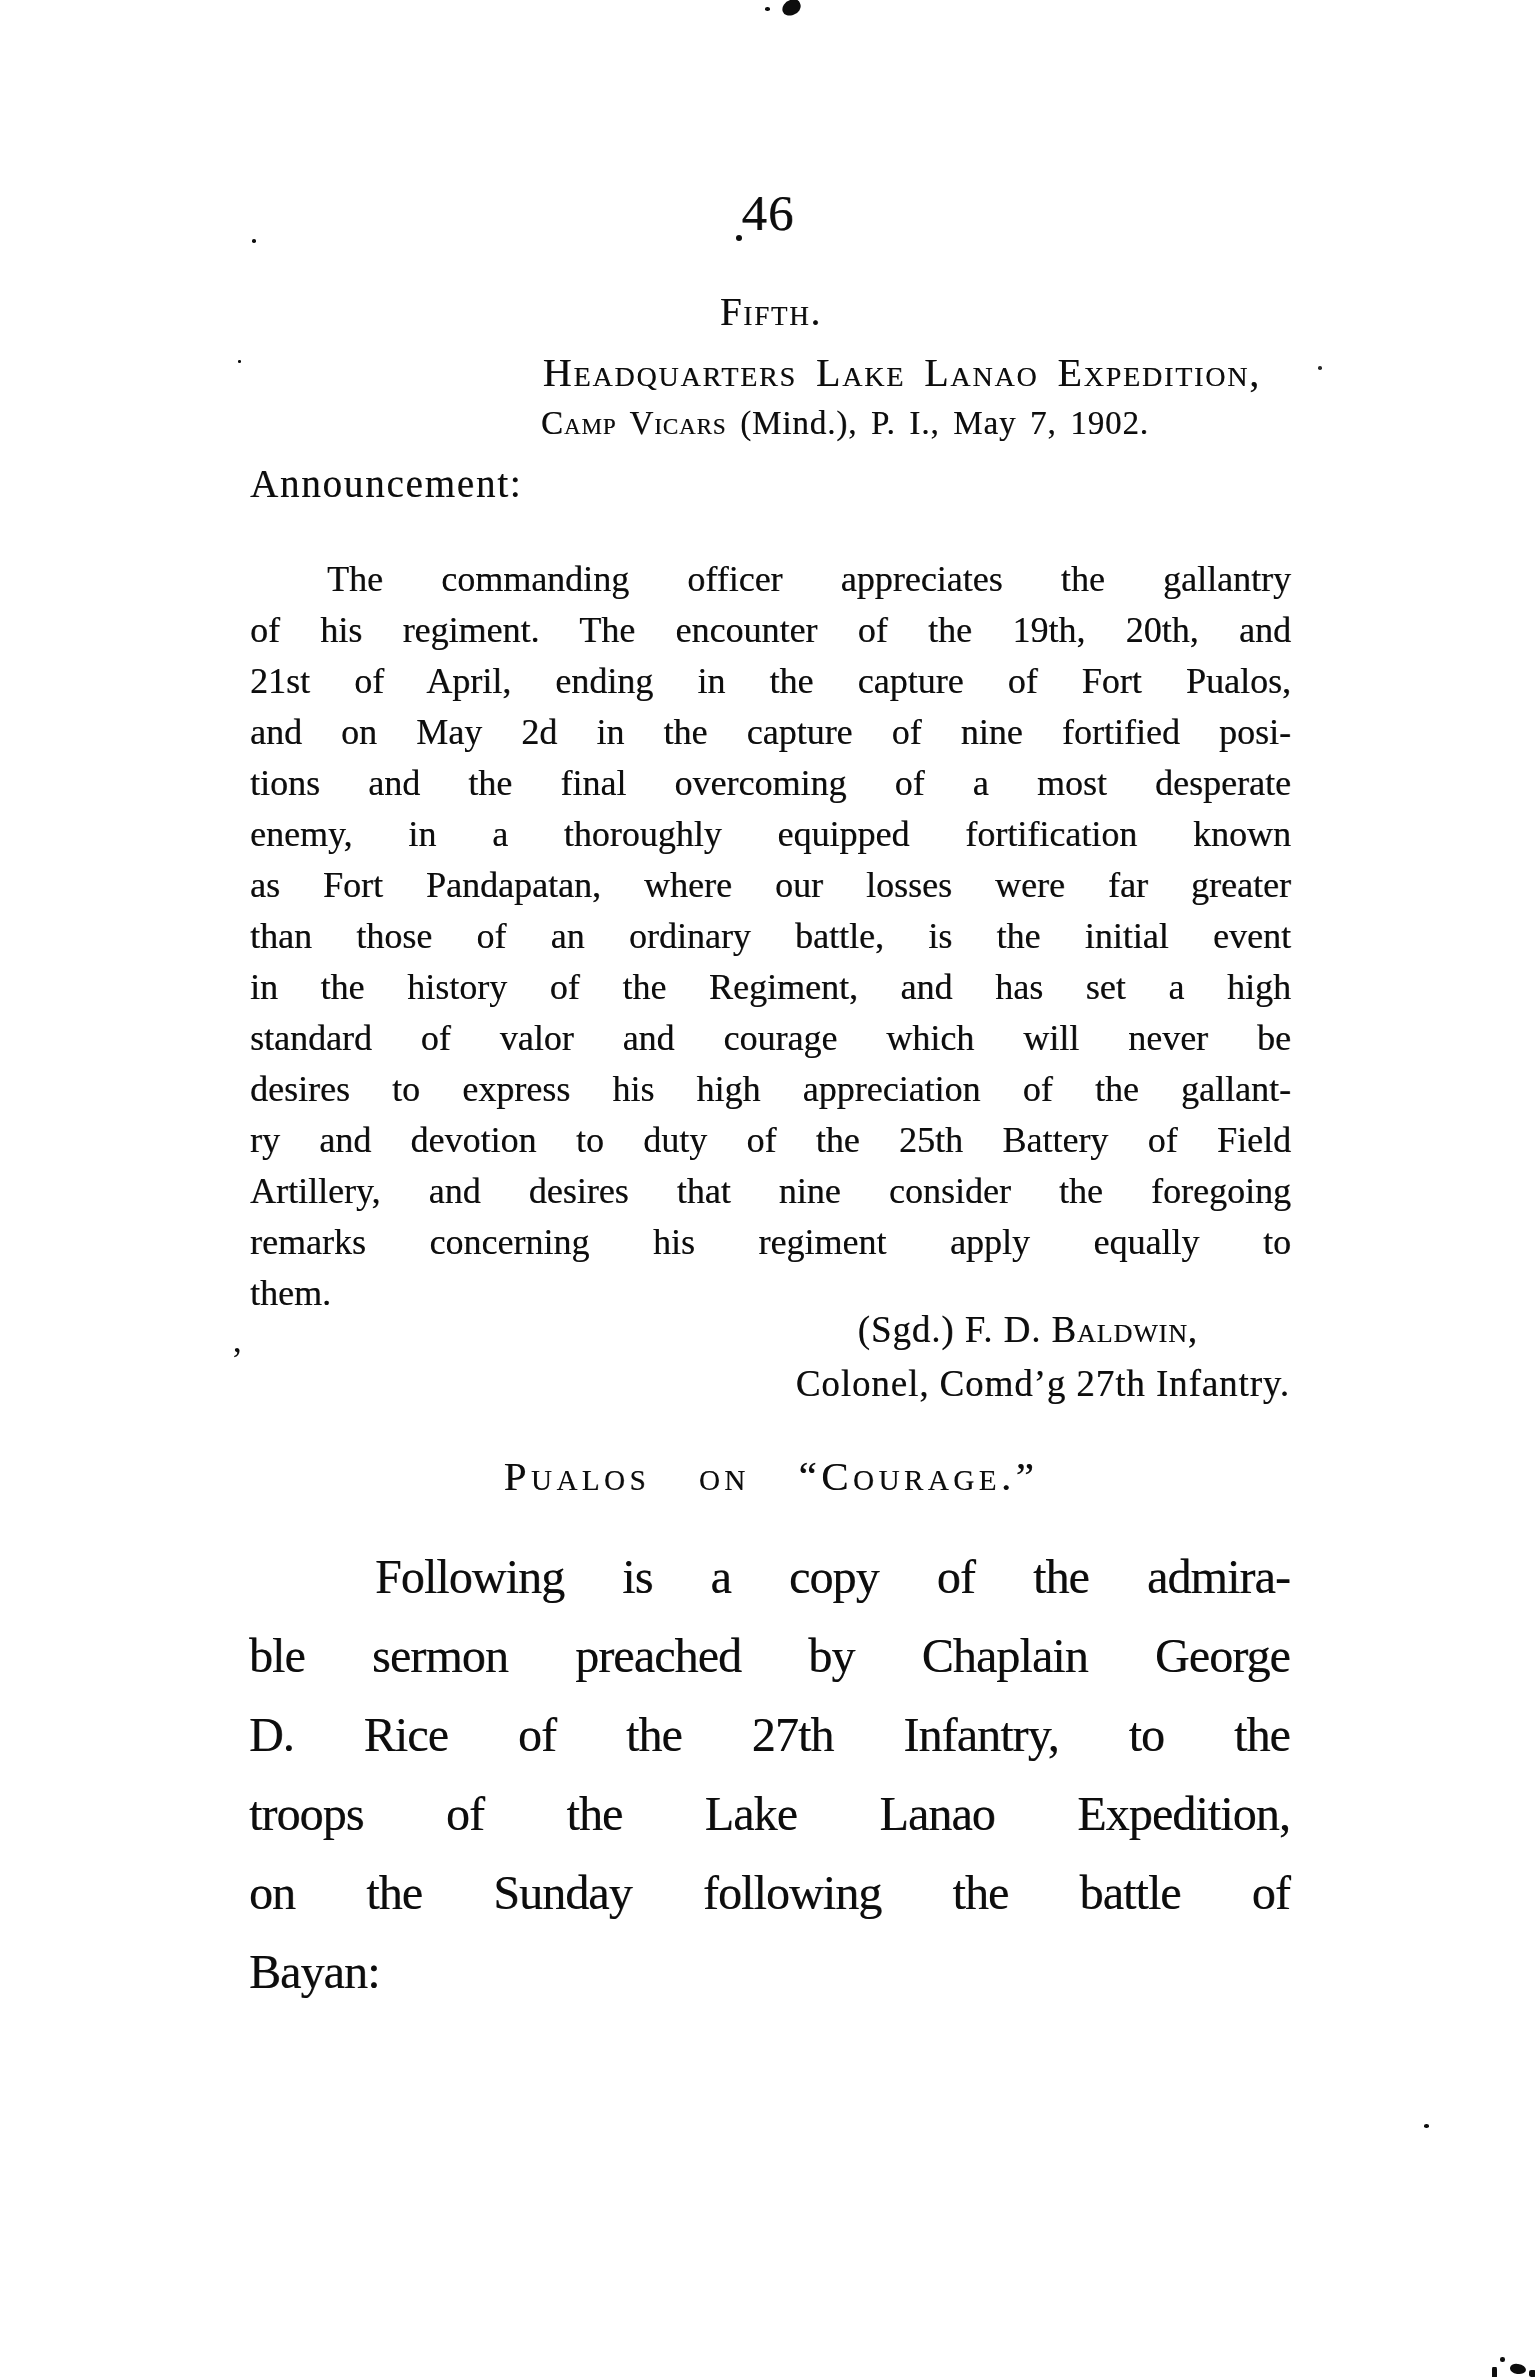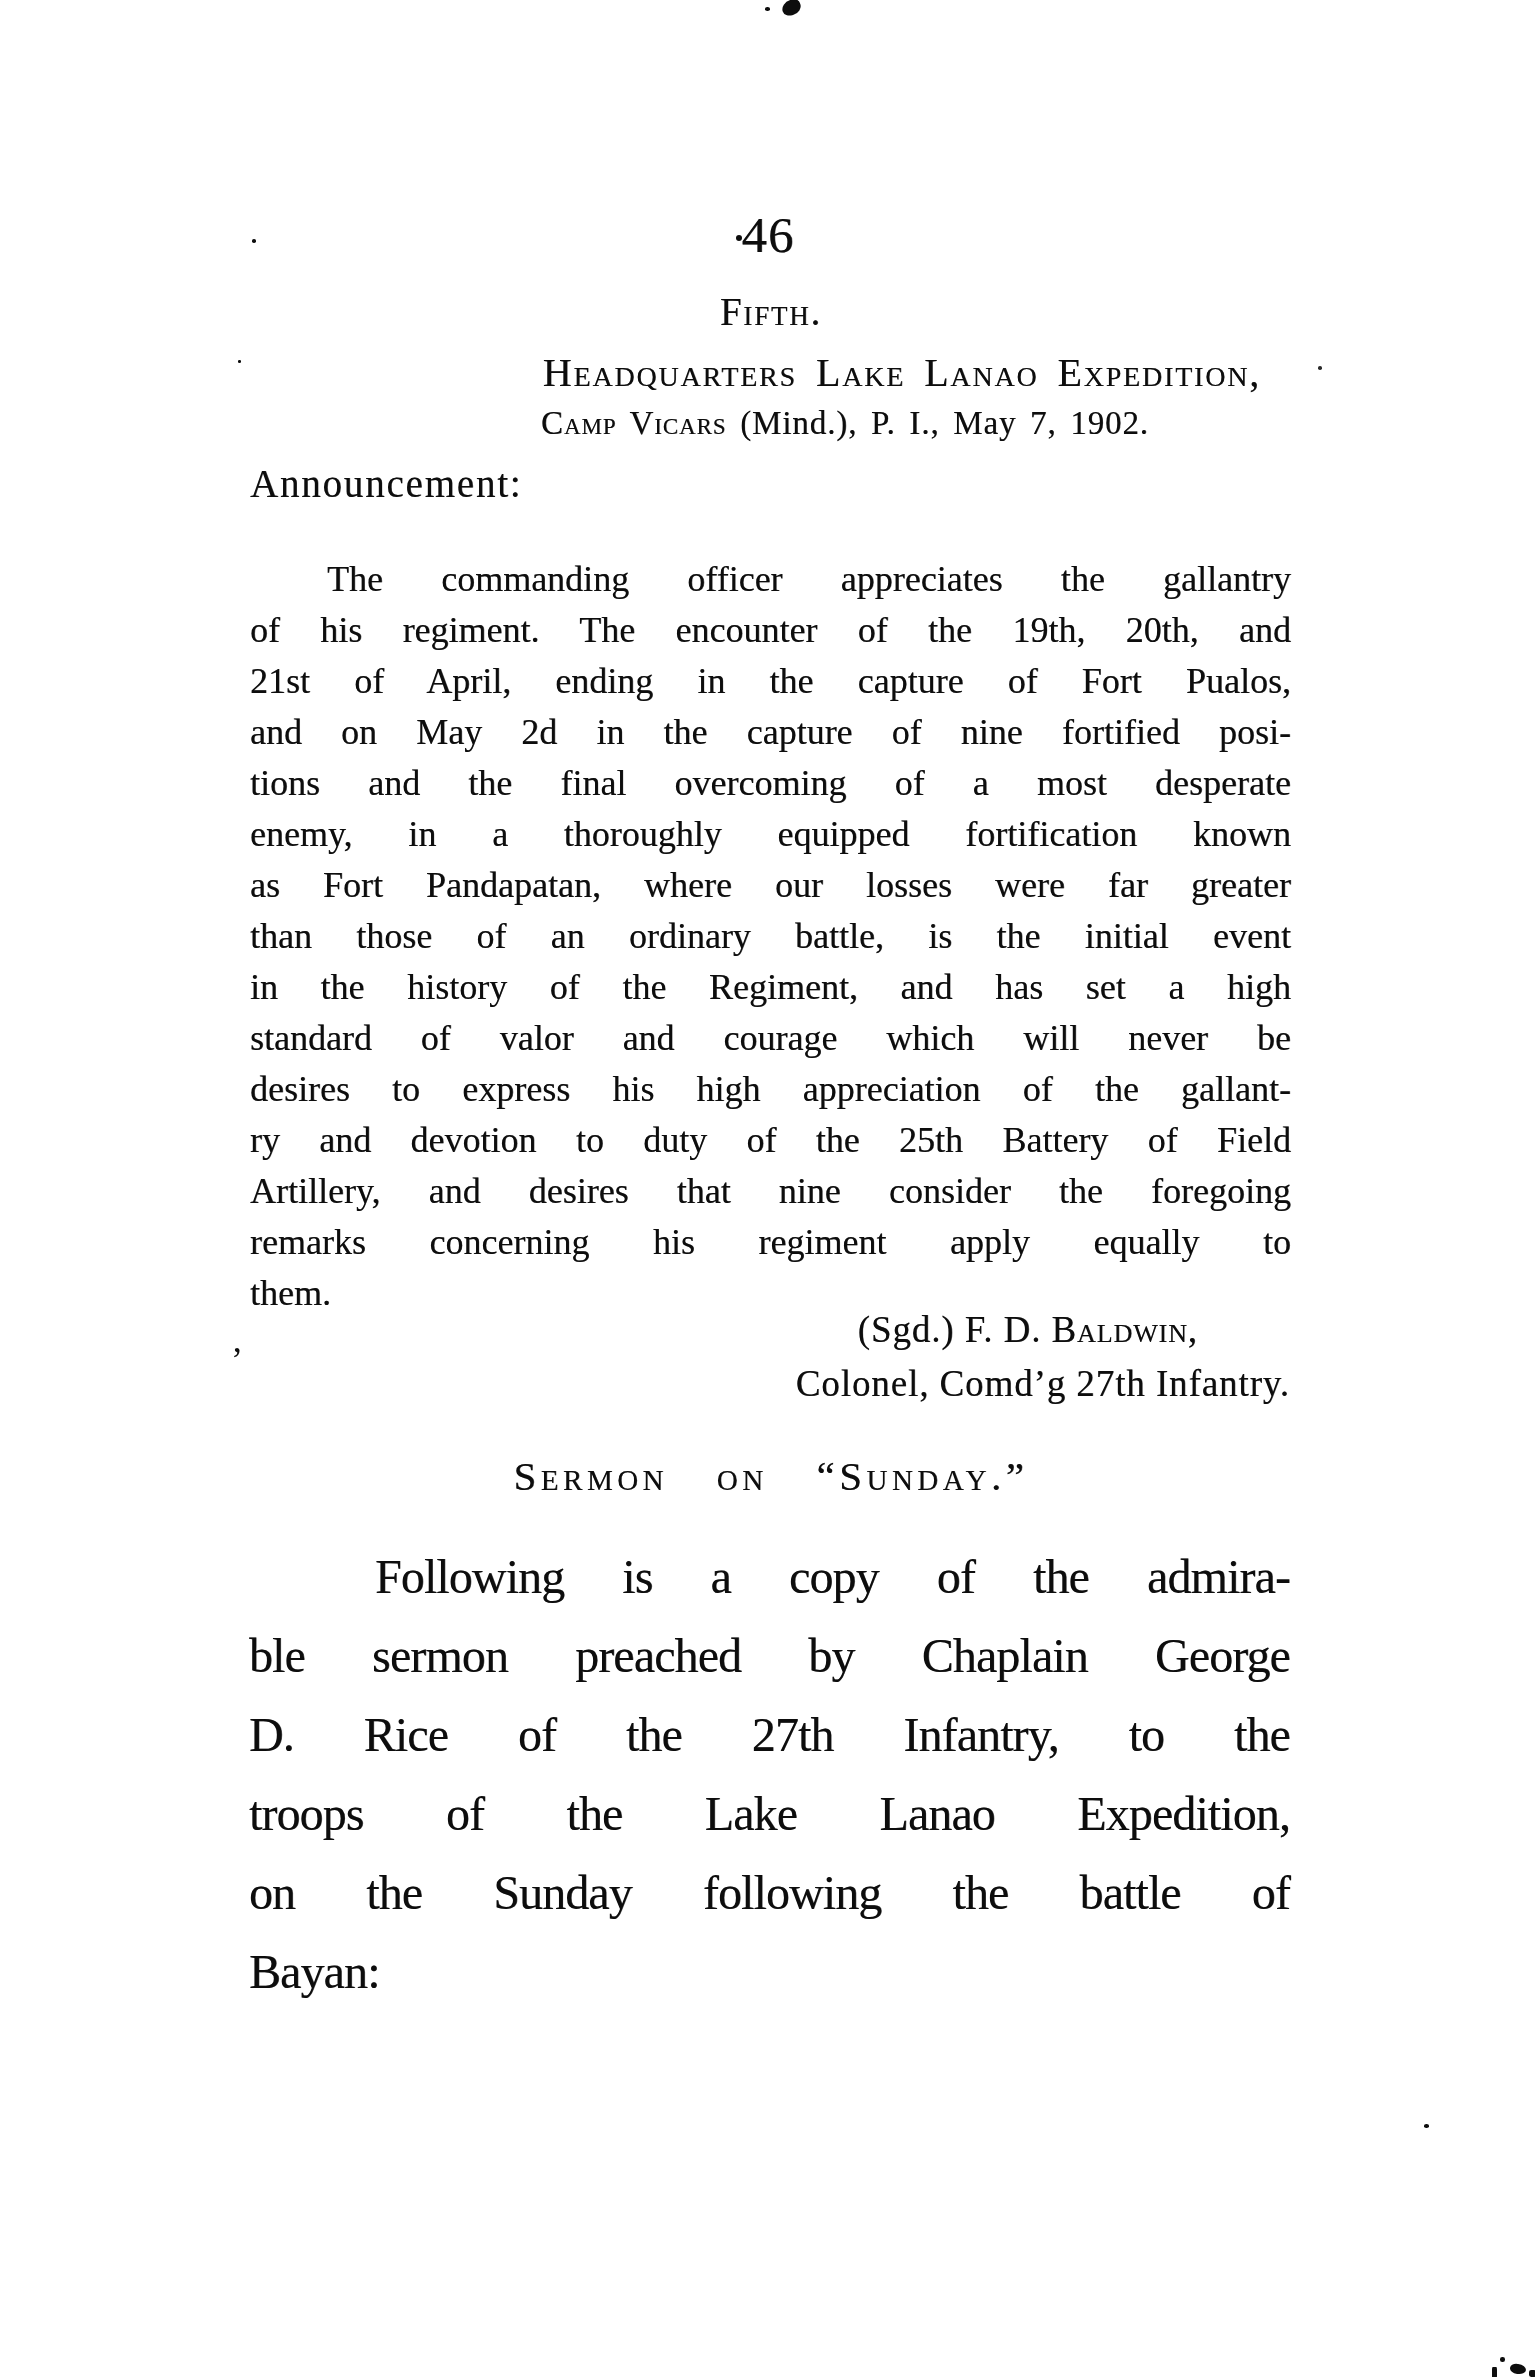--- a/index.html
+++ b/index.html
@@ -10,21 +10,21 @@
     background: #ffffff;
     color: #0d0d0d;
     font-family: "Liberation Serif", "DejaVu Serif", serif;
     overflow: hidden;
     text-shadow: 0.4px 0.4px 0 rgba(0,0,0,0.55);
   }
   .smallcaps { font-variant: small-caps; }
 
   .pageno {
     position: absolute; top: 184px; left: 0; width: 1536px;
-    text-align: center; font-size: 51px; letter-spacing: 0.9px; margin-top: 22px;
+    text-align: center; font-size: 51px; letter-spacing: 0.9px;
   }
   .pageno-dot {
     position: absolute; top: 235px; left: 736px;
     width: 6.3px; height: 6.3px; background: #0d0d0d; border-radius: 50%;
   }
 
   .h-fifth {
     position: absolute; top: 289px; left: 249px; width: 1044px;
     text-align: center; font-size: 39px; letter-spacing: 1.8px;
   }
@@ -135,21 +135,21 @@
     <div class="jline">desires to express his high appreciation of the gallant-</div>
     <div class="jline">ry and devotion to duty of the 25th Battery of Field</div>
     <div class="jline">Artillery, and desires that nine consider the foregoing</div>
     <div class="jline">remarks concerning his regiment apply equally to</div>
     <div class="lastline">them.</div>
   </div>
 
   <div class="sig1"><span>(Sgd.) F. D. </span><span class="smallcaps">Baldwin,</span></div>
   <div class="sig2">Colonel, Comd’g 27th Infantry.</div>
 
-  <div class="sermon-h smallcaps">Sermon on “Sunday.”</div>
+  <div class="sermon-h smallcaps">Pualos on “Courage.”</div>
 
   <div class="big-par">
     <div class="jline indent">Following is a copy of the admira-</div>
     <div class="jline">ble sermon preached by Chaplain George</div>
     <div class="jline">D. Rice of the 27th Infantry, to the</div>
     <div class="jline">troops of the Lake Lanao Expedition,</div>
     <div class="jline">on the Sunday following the battle of</div>
     <div class="lastline">Bayan:</div>
   </div>
 

